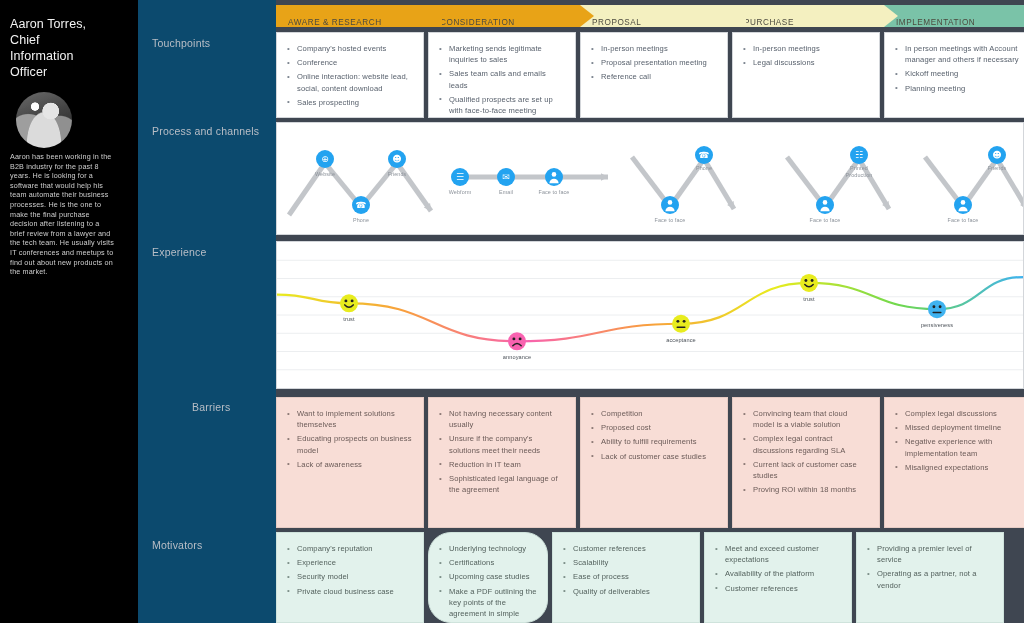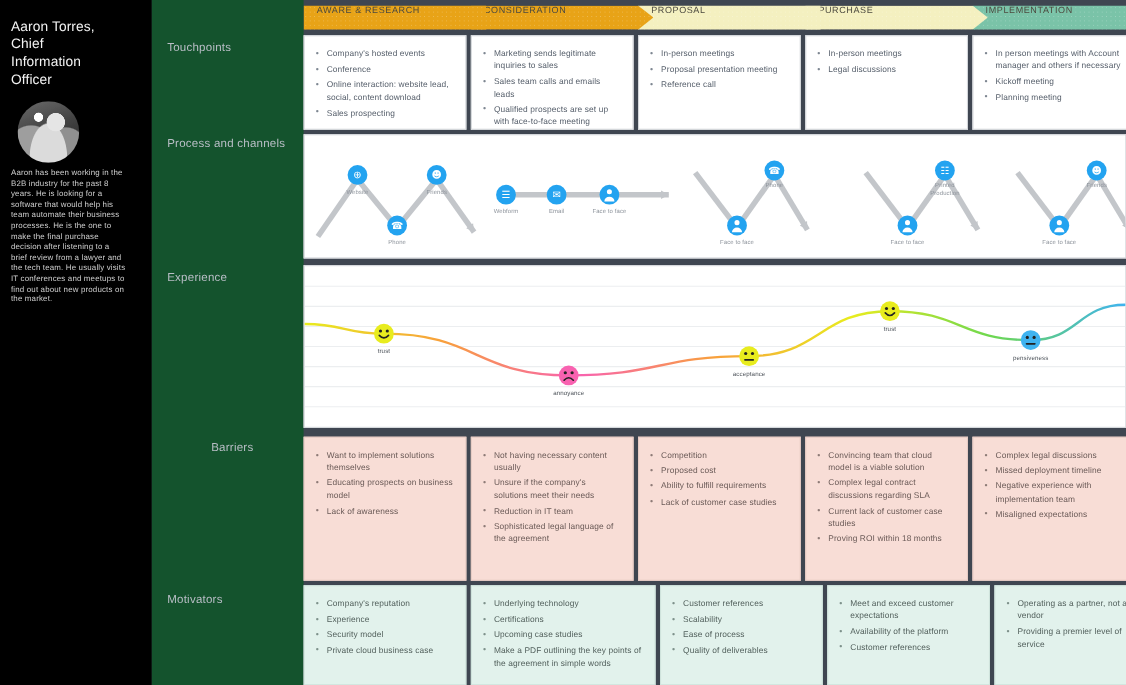--- a/index.html
+++ b/index.html
@@ -27,34 +27,34 @@
       radial-gradient(ellipse at 78% 72%, #8e8e8e 0 28%, transparent 30%),
       linear-gradient(160deg, #6e6e6e 0%, #4a4a4a 45%, #2b2b2b 100%);
     filter: grayscale(1) contrast(1.15);
   }
   #persona-bio {
     margin-top: 4px; font-size: 7.2px; line-height: 9.6px;
     color: #cfcfcf; width: 104px; letter-spacing: .15px;
   }
 
   
-  #rail { position: absolute; left: 138px; top: 0; width: 138px; height: 623px; background: #14532d; }
+  #rail { position: absolute; left: 138px; top: 0; width: 138px; height: 623px; background: #0c4a6e; }
   .rail-label {
     position: absolute; left: 14px; width: 112px;
     font-size: 10.5px; line-height: 14px; color: #b9bec6; letter-spacing: .2px;
   }
 
   
   #grid { position: absolute; left: 276px; top: 0; width: 748px; height: 623px; }
 
   
   #phases { position: absolute; left: 0; top: 5px; height: 22px; width: 748px; }
   .phase {
     position: absolute; top: 0; height: 22px;
-    display: flex; align-items: flex-start;
+    display: flex; align-items: flex-end;
     font-size: 8.2px; letter-spacing: .55px; color: #4c4a3f;
     background-image: radial-gradient(rgba(255,255,255,.28) .6px, transparent .7px);
     background-size: 4px 4px;
   }
   .phase > span { padding-left: 12px; position: relative; z-index: 2; }
 
   
   .cardrow { position: absolute; left: 0; width: 748px; display: flex; gap: 4px; }
   .card {
     border: 1px solid #d3d6da; overflow: hidden;
@@ -369,21 +369,21 @@
       </div>
     <div class="cardrow" id="row-motivators" style="top:532px;height:91px;">
         <div class="card motivator" style="width: 148px; flex: 0 0 auto;">
           <ul>
             <li>Company's reputation</li>
             <li>Experience</li>
             <li>Security model</li>
             <li>Private cloud business case</li>
           </ul>
         </div>
-        <div class="card motivator" style="width: 168px; flex: 0 0 auto;">
+        <div class="card motivator" style="width: 120px; flex: 0 0 auto; border-radius: 23px;">
           <ul>
             <li>Underlying technology</li>
             <li>Certifications</li>
             <li>Upcoming case studies</li>
             <li>Make a PDF outlining the key points of the agreement in simple words</li>
           </ul>
         </div>
         <div class="card motivator" style="width: 148px; flex: 0 0 auto;">
           <ul>
             <li>Customer references</li>
@@ -394,19 +394,19 @@
         </div>
         <div class="card motivator" style="width: 148px; flex: 0 0 auto;">
           <ul>
             <li>Meet and exceed customer expectations</li>
             <li>Availability of the platform</li>
             <li>Customer references</li>
           </ul>
         </div>
         <div class="card motivator" style="width: 148px; flex: 0 0 auto;">
           <ul>
+            <li>Providing a premier level of service</li>
             <li>Operating as a partner, not a vendor</li>
-            <li>Providing a premier level of service</li>
           </ul>
         </div>
       </div>
   </div>
 </div>
 
 </body></html>

